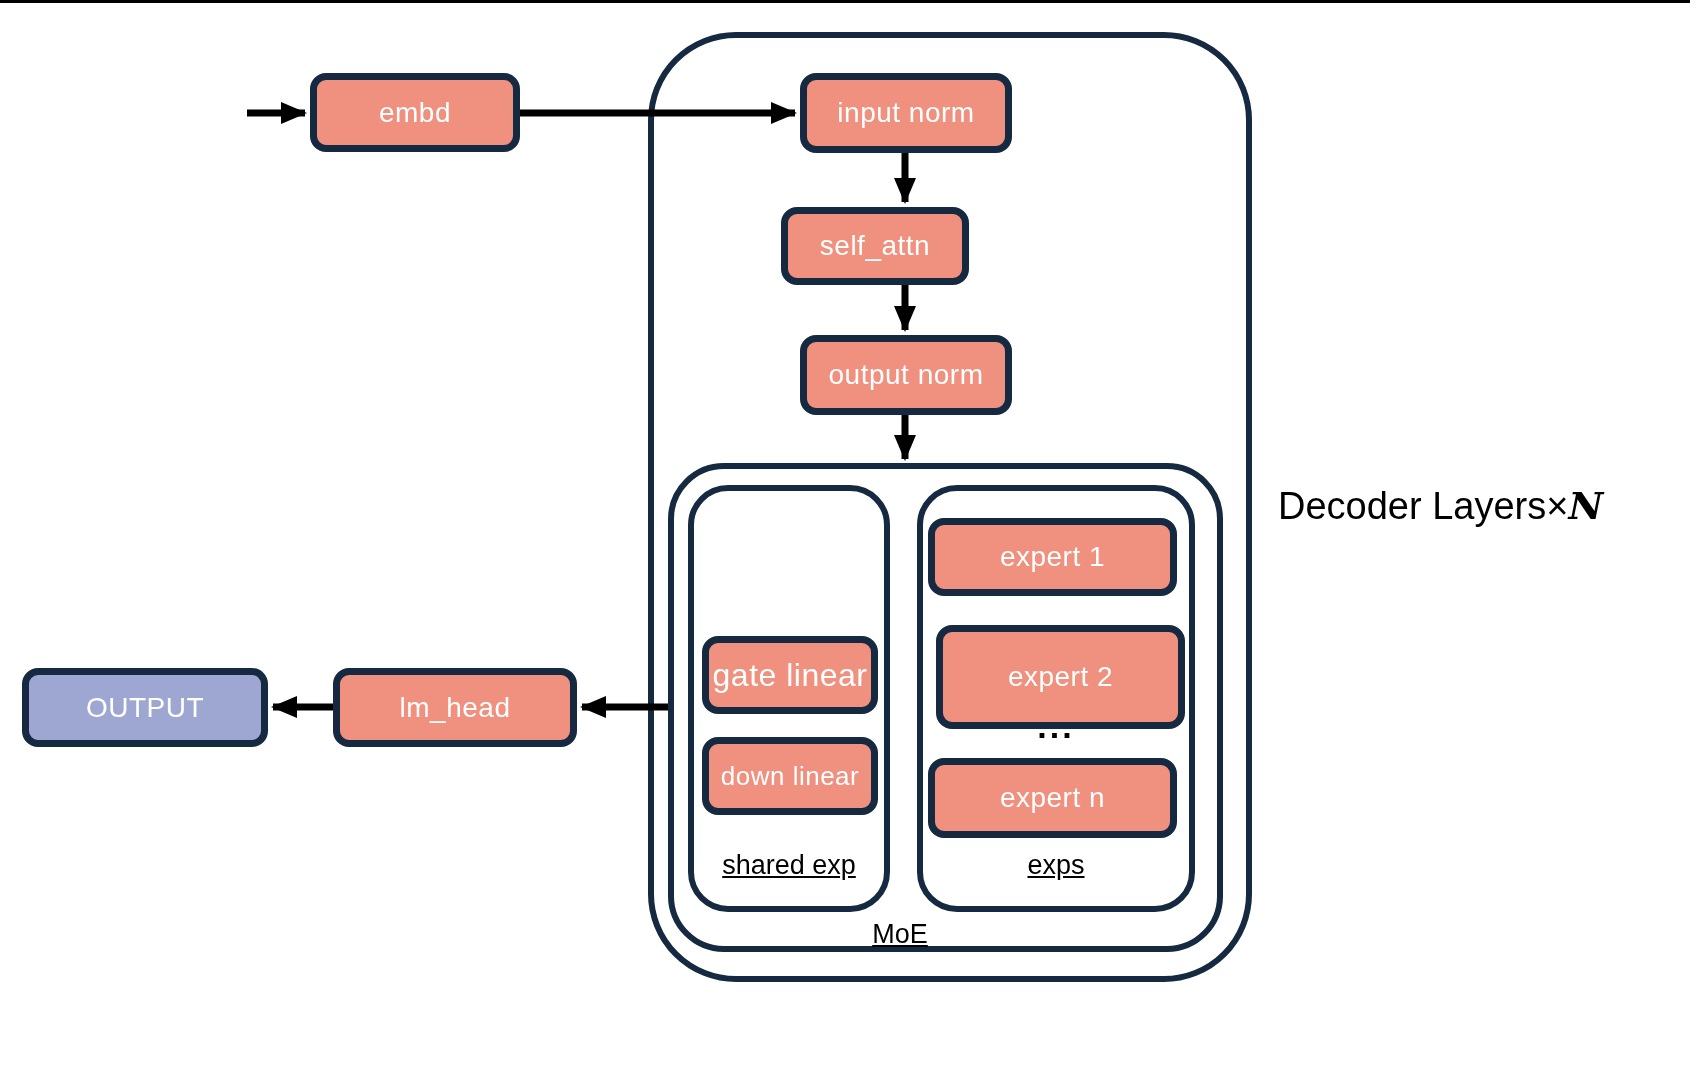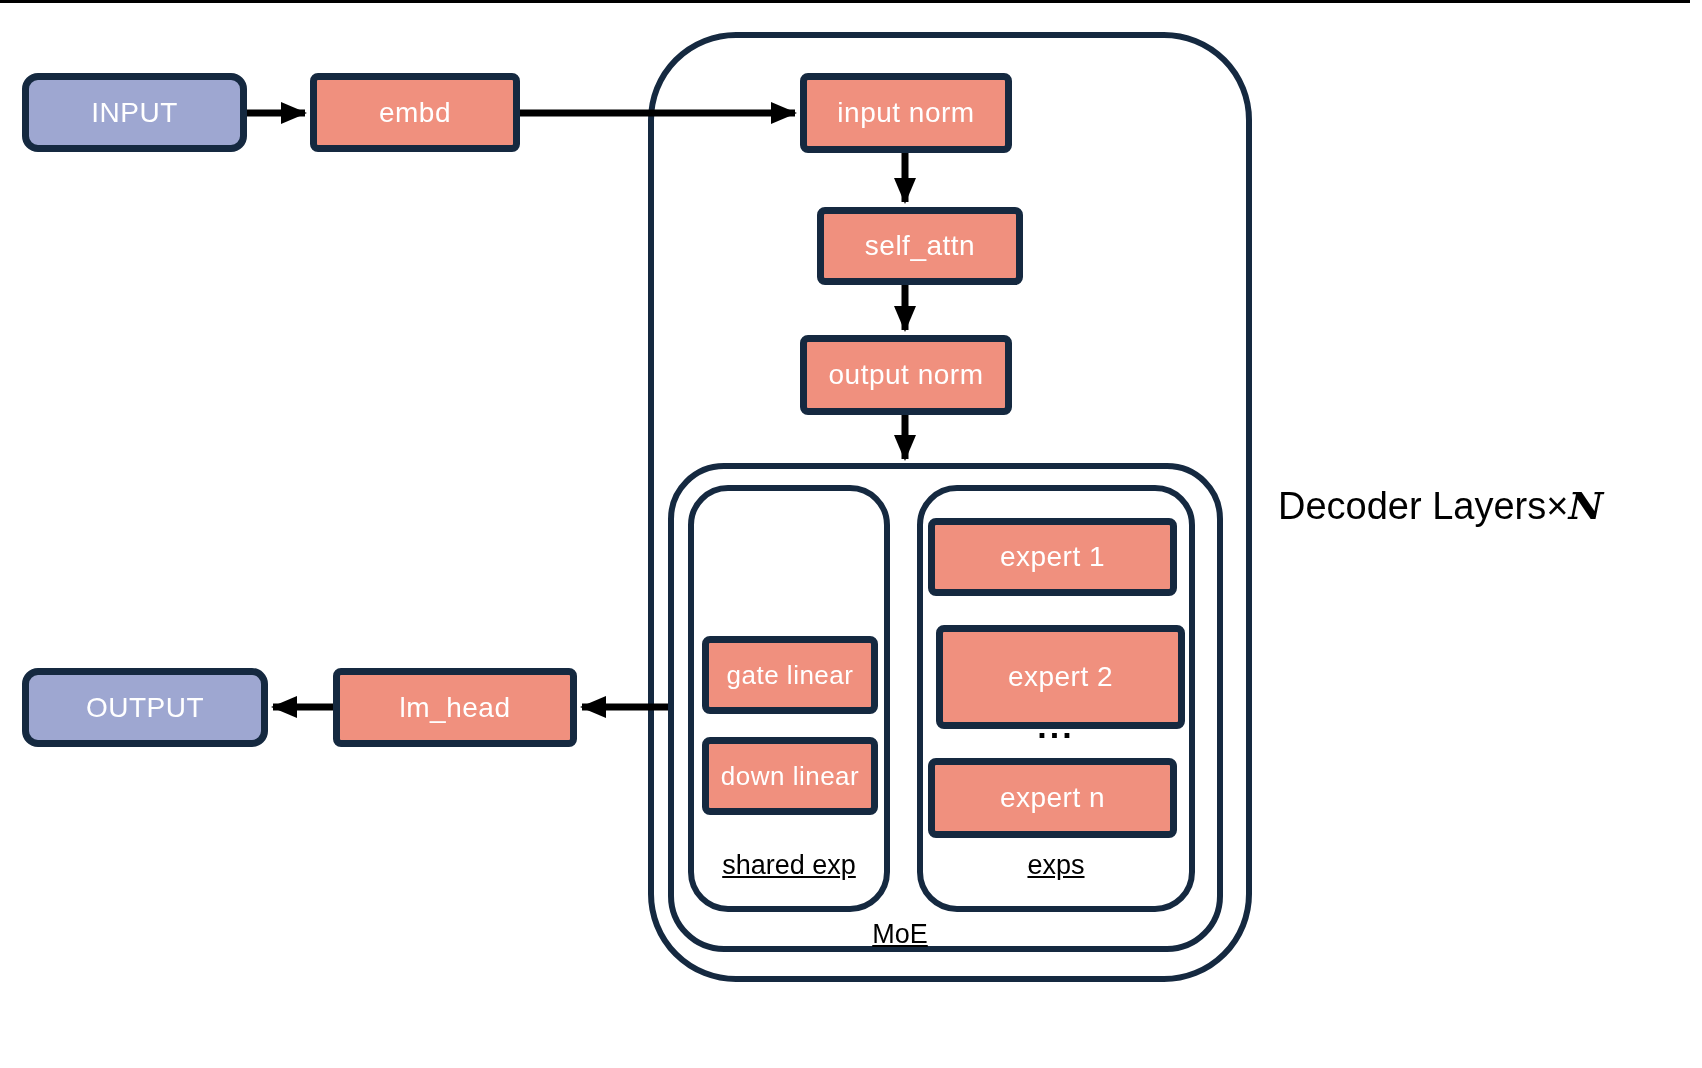--- a/index.html
+++ b/index.html
@@ -27,21 +27,21 @@
     align-items: center;
     justify-content: center;
     box-sizing: border-box;
     border: 7px solid #152940;
     border-radius: 16px;
     color: #ffffff;
     font-size: 28px;
     letter-spacing: 0.5px;
     white-space: nowrap;
   }
-  .module { background: #F0907E; border-radius: 8px; }
+  .module { background: #F0907E; }
   .io { background: #9EA7D1; }
   .frame {
     position: absolute;
     box-sizing: border-box;
     border: 6px solid #152940;
     background: transparent;
   }
   .frame-label {
     position: absolute;
     color: #000000;
@@ -97,29 +97,28 @@
     </defs>
     <line x1="247" y1="113" x2="305" y2="113" stroke="#000000" stroke-width="7" marker-end="url(#ah)"></line>
     <line x1="520" y1="113" x2="795" y2="113" stroke="#000000" stroke-width="7" marker-end="url(#ah)"></line>
     <line x1="905" y1="153" x2="905" y2="202" stroke="#000000" stroke-width="7" marker-end="url(#ah)"></line>
     <line x1="905" y1="285" x2="905" y2="330" stroke="#000000" stroke-width="7" marker-end="url(#ah)"></line>
     <line x1="905" y1="415" x2="905" y2="459" stroke="#000000" stroke-width="7" marker-end="url(#ah)"></line>
     <line x1="668" y1="707" x2="582" y2="707" stroke="#000000" stroke-width="7" marker-end="url(#ah)"></line>
     <line x1="333" y1="707" x2="273" y2="707" stroke="#000000" stroke-width="7" marker-end="url(#ah)"></line>
   </svg>
 
-  <div class="box io" style="left:22px; top:73px; width:225px; height:79px;">INPUT</div>
   <div class="box io" style="left:22px; top:668px; width:246px; height:79px;">OUTPUT</div>
 
   <div class="box module" style="left:310px; top:73px; width:210px; height:79px;">embd</div>
   <div class="box module" style="left:800px; top:73px; width:212px; height:80px;">input norm</div>
-  <div class="box module" style="left:817px; top:207px; width:206px; height:78px;">self_attn</div>
+  <div class="box module" style="left:781px; top:207px; width:188px; height:78px;">self_attn</div>
   <div class="box module" style="left:800px; top:335px; width:212px; height:80px;">output norm</div>
 
-  <div class="box module" style="left:702px; top:636px; width:176px; height:78px; font-size:26px;">gate linear</div>
+  <div class="box module" style="left:702px; top:636px; width:176px; height:78px; font-size:32px;">gate linear</div>
   <div class="box module" style="left:702px; top:737px; width:176px; height:78px; font-size:26px;">down linear</div>
 
   <div class="box module" style="left:928px; top:518px; width:249px; height:78px;">expert 1</div>
   <div class="box module" style="left:936px; top:625px; width:249px; height:104px;">expert 2</div>
   <div class="ellipsis" style="left:917px; top:706px; width:278px;">...</div>
   <div class="box module" style="left:928px; top:758px; width:249px; height:80px;">expert n</div>
 
   <div class="box module" style="left:333px; top:668px; width:244px; height:79px;">lm_head</div>
 
   <div class="frame-label" style="left:688px; top:850px; width:202px;">shared exp</div>

